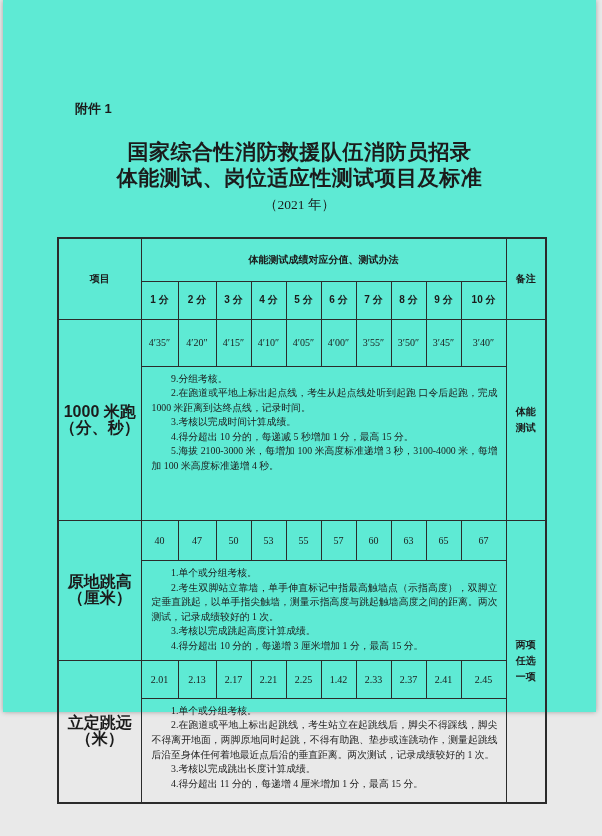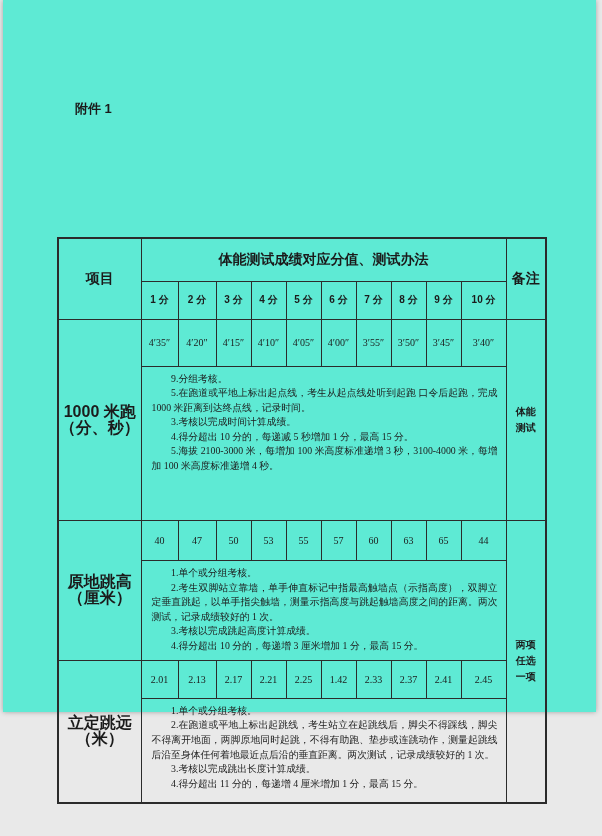--- a/index.html
+++ b/index.html
@@ -35,21 +35,21 @@
     position:absolute;left:54px;top:237px;width:488px;
     border-collapse:collapse;table-layout:fixed;
     border:2px solid #2b2b2b;
   }
   table.std td{
     border:1px solid #2b2b2b;padding:0;vertical-align:middle;
     text-align:center;overflow:hidden;
   }
   .hd{
     font-family:"Liberation Sans",sans-serif;font-weight:bold;
-    font-size:14px;line-height:15px;
+    font-size:10px;line-height:15px;
   }
   .score-h{
     font-family:"Liberation Sans",sans-serif;font-weight:bold;
     font-size:10px;line-height:14px;margin-top:28px;
   }
   .val{font-size:10px;line-height:13px;font-family:"Liberation Serif",serif;}
   .item-cell{
     font-family:"Liberation Sans",sans-serif;font-weight:bold;
     font-size:16px;line-height:16px;
   }
@@ -73,20 +73,25 @@
   tr.v2{height:40px;} tr.d2{height:100px;}
   tr.v3{height:38px;} tr.d3{height:105px;}
 </style>
 </head>
 <body>
 
 <div class="page">
 
   <div class="attachment">附件 1</div>
 
+  <div class="title-block">
+    <div class="title-line">国家综合性消防救援队伍消防员招录</div>
+    <div class="title-line">体能测试、岗位适应性测试项目及标准</div>
+    <div class="year-line">（2021 年）</div>
+  </div>
 
   <table class="std">
     <colgroup>
       <col style="width:83px">
       <col style="width:37px">
         <col style="width:38px">
         <col style="width:35px">
         <col style="width:35px">
         <col style="width:35px">
       <col style="width:35px">
@@ -130,21 +135,21 @@
       <td class="val">3′55″</td>
       <td class="val">3′50″</td>
       <td class="val">3′45″</td>
       <td class="val">3′40″</td>
       <td class="remark-cell" rowspan="2">体能测试</td>
     </tr>
     <tr class="d1">
       <td class="desc" colspan="10">
         <div class="notes nb1">
           <p>9.分组考核。</p>
-          <p>5.在跑道或平地上标出起点线，考生从起点线处听到起跑 口令后起跑，完成 1000 米距离到达终点线，记录时间。</p>
+          <p>2.在跑道或平地上标出起点线，考生从起点线处听到起跑 口令后起跑，完成 1000 米距离到达终点线，记录时间。</p>
           <p>3.考核以完成时间计算成绩。</p>
           <p>4.得分超出 10 分的，每递减 5 秒增加 1 分，最高 15 分。</p>
           <p>5.海拔 2100-3000 米，每增加 100 米高度标准递增 3 秒，3100-4000 米，每增加 100 米高度标准递增 4 秒。</p>
         </div>
       </td>
     </tr>
 
     <tr class="v2">
       <td class="item-cell" rowspan="2">
         <div>原地跳高</div>
@@ -152,21 +157,21 @@
       </td>
       <td class="val">40</td>
       <td class="val">47</td>
       <td class="val">50</td>
       <td class="val">53</td>
       <td class="val">55</td>
       <td class="val">57</td>
       <td class="val">60</td>
       <td class="val">63</td>
       <td class="val">65</td>
-      <td class="val">44</td>
+      <td class="val">67</td>
       <td class="remark-cell" rowspan="4">两项任选一项</td>
     </tr>
     <tr class="d2">
       <td class="desc" colspan="10">
         <div class="notes nb2">
           <p>1.单个或分组考核。</p>
           <p>2.考生双脚站立靠墙，单手伸直标记中指最高触墙点（示指高度），双脚立定垂直跳起，以单手指尖触墙，测量示指高度与跳起触墙高度之间的距离。两次测试，记录成绩较好的 1 次。</p>
           <p>3.考核以完成跳起高度计算成绩。</p>
           <p>4.得分超出 10 分的，每递增 3 厘米增加 1 分，最高 15 分。</p>
         </div>

